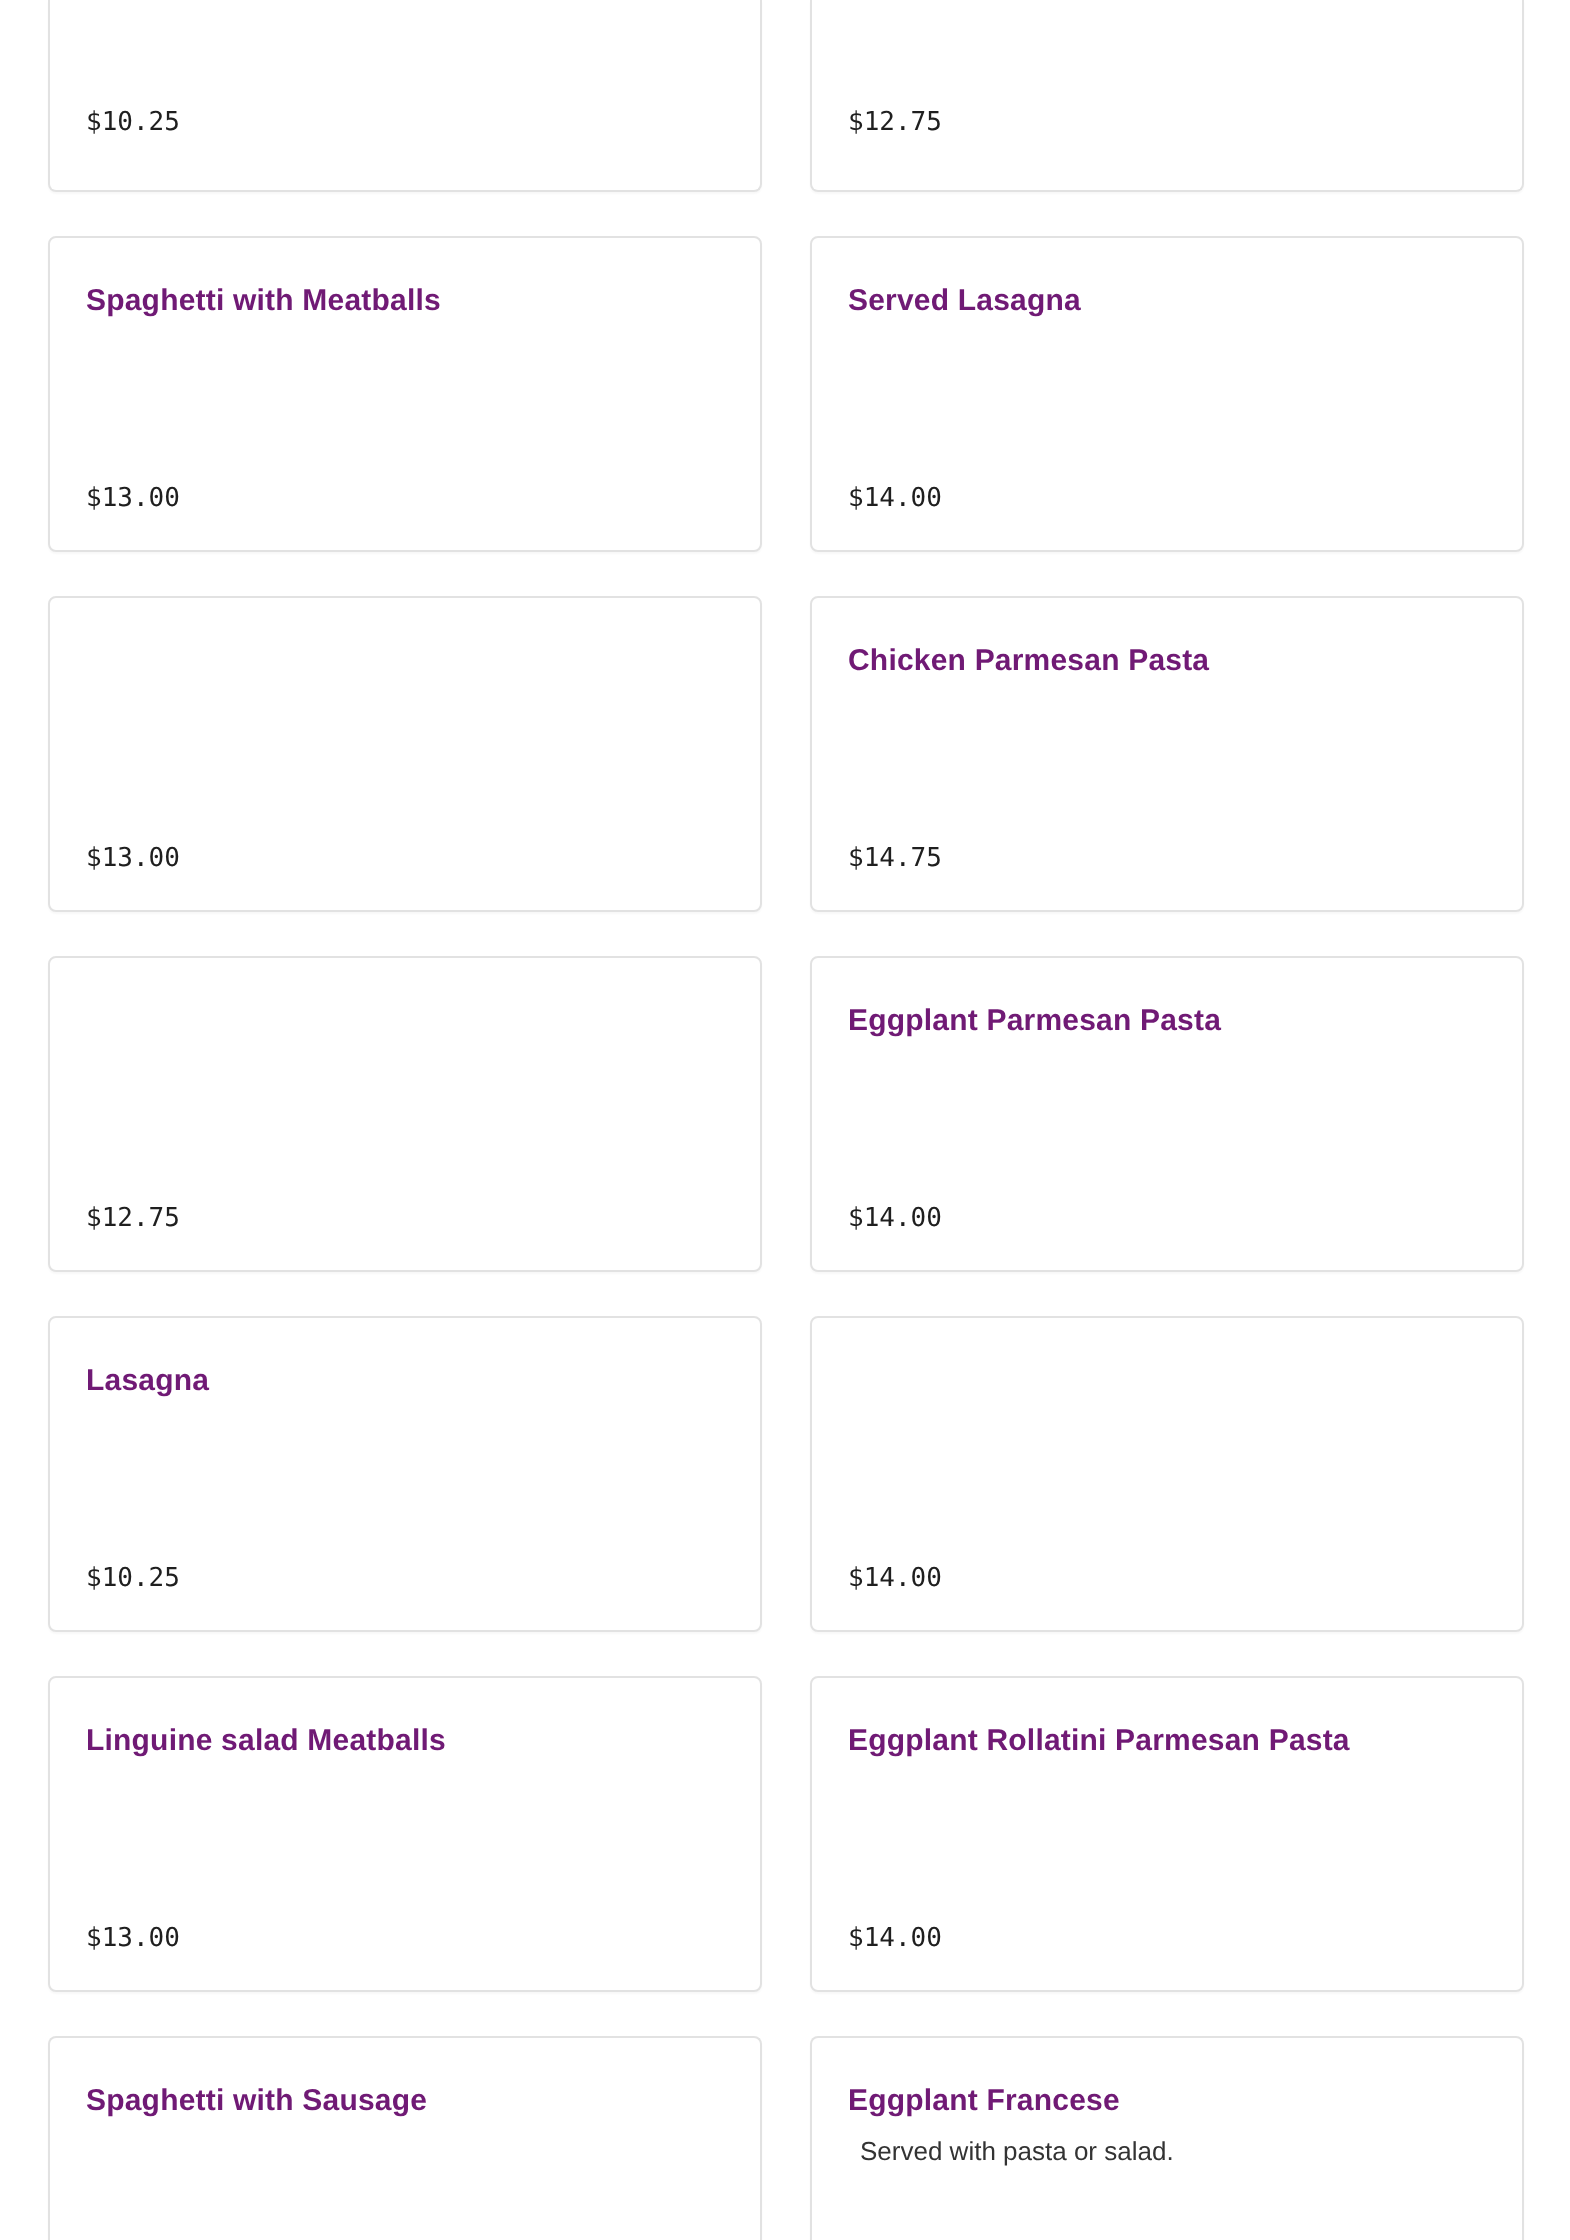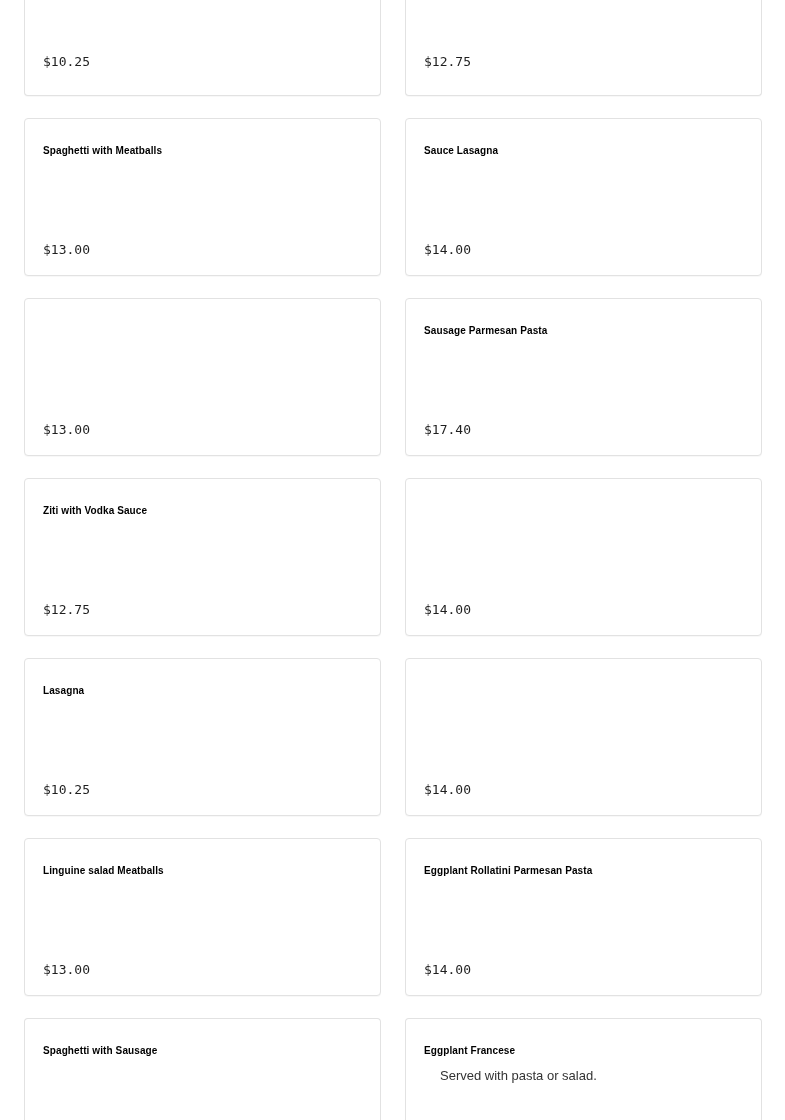--- a/index.html
+++ b/index.html
@@ -46,33 +46,33 @@
     border-top-left-radius: 0;
     border-top-right-radius: 0;
   }
   .menu-card.last-row {
     height: 142px;
     border-bottom: none;
     border-bottom-left-radius: 0;
     border-bottom-right-radius: 0;
   }
   .item-name {
-    font-size: 10px;
+    font-size: 15px;
     font-weight: 700;
     line-height: 20px;
     letter-spacing: 0.1px;
-    color: #000000;
+    color: #701a75;
     margin: 0;
   }
   .item-desc {
     font-size: 13px;
     font-weight: 400;
     line-height: 18px;
     color: #333333;
-    margin: 6px 0 0 16px;
+    margin: 6px 0 0 6px;
   }
   .item-price {
     font-family: "DejaVu Sans Mono", "Liberation Mono", monospace;
     font-size: 13px;
     color: #1f1f1f;
     letter-spacing: 0px;
     margin-top: auto;
     padding-bottom: 2px;
   }
   .menu-card.first-row .item-price {
@@ -94,39 +94,39 @@
     <div class="item-name"></div>
     <div class="item-price">$12.75</div>
   </div>
 
   <div class="menu-card">
     <div class="item-name">Spaghetti with Meatballs</div>
     <div class="item-price">$13.00</div>
   </div>
 
   <div class="menu-card">
-    <div class="item-name">Sauce Lasagna</div>
+    <div class="item-name">Served Lasagna</div>
     <div class="item-price">$14.00</div>
   </div>
 
   <div class="menu-card">
     <div class="item-price">$13.00</div>
   </div>
 
   <div class="menu-card">
-    <div class="item-name">Sausage Parmesan Pasta</div>
-    <div class="item-price">$17.40</div>
+    <div class="item-name">Chicken Parmesan Pasta</div>
+    <div class="item-price">$14.75</div>
   </div>
 
   <div class="menu-card">
-    <div class="item-name">Ziti with Vodka Sauce</div>
     <div class="item-price">$12.75</div>
   </div>
 
   <div class="menu-card">
+    <div class="item-name">Eggplant Parmesan Pasta</div>
     <div class="item-price">$14.00</div>
   </div>
 
   <div class="menu-card">
     <div class="item-name">Lasagna</div>
     <div class="item-price">$10.25</div>
   </div>
 
   <div class="menu-card">
     <div class="item-price">$14.00</div>

